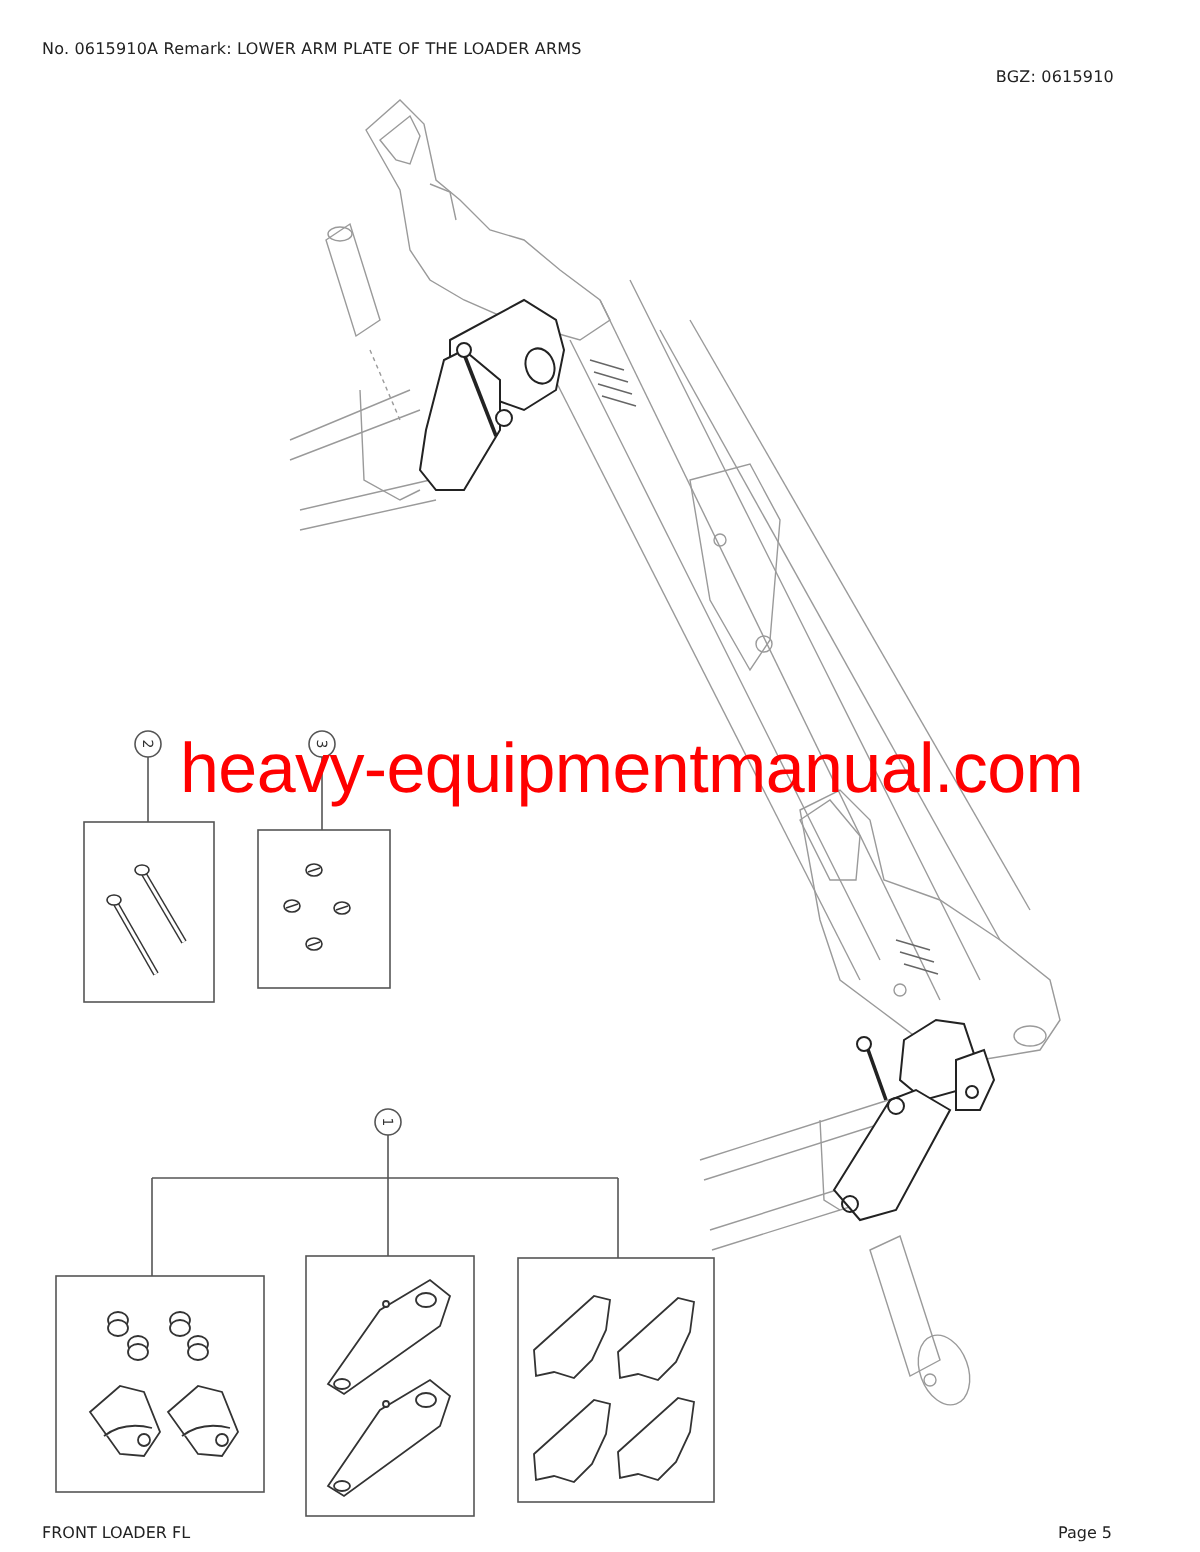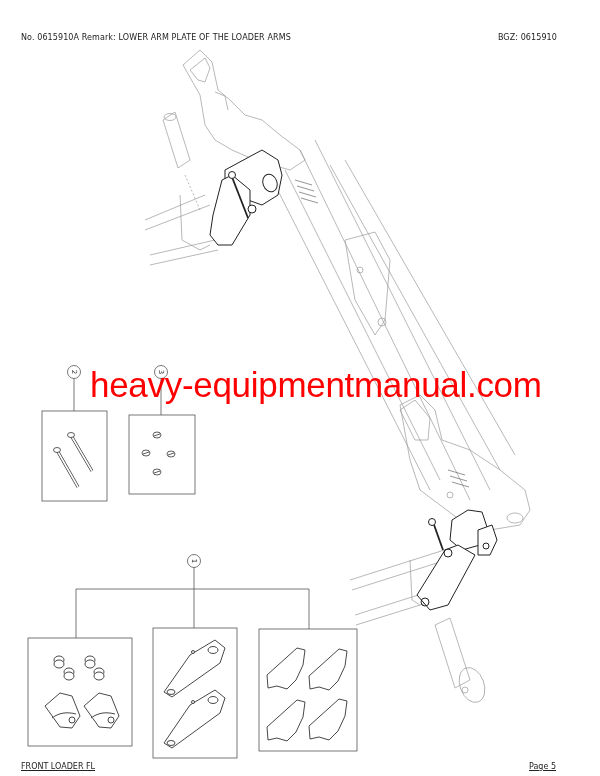--- a/index.html
+++ b/index.html
@@ -1,20 +1,20 @@
 <!DOCTYPE html>
 <html><head>
 <meta charset="utf-8">
 <style>
   html, body { margin: 0; padding: 0; background: #ffffff; }
   body { width: 600px; height: 776px; position: relative; overflow: hidden; font-family: "DejaVu Sans", sans-serif; }
-  .hdr { position: absolute; top: 33px; font-size: 8px; color: #222; letter-spacing: 0.1px; }
+  .hdr { position: absolute; top: 20px; font-size: 8px; color: #222; letter-spacing: 0.1px; }
   .hdr-left { left: 21px; }
-  .hdr-right { right: 43px; }
-  .ftr { position: absolute; top: 762px; font-size: 8px; color: #222; text-decoration: underline; }
+  .hdr-right { right: 43px; margin-top: 14px; }
+  .ftr { position: absolute; top: 762px; font-size: 8px; color: #222; }
   .ftr-left { left: 21px; }
   .ftr-right { right: 44px; }
   .watermark {
     position: absolute; left: 90px; top: 365px;
     font-family: "Liberation Sans", sans-serif; font-size: 35px; color: #ff0000;
     letter-spacing: -0.3px; white-space: nowrap;
   }
   svg.drawing { position: absolute; left: 0; top: 0; }
   .callout-num { font-family: "DejaVu Sans", sans-serif; font-size: 7px; fill: #333; }
 </style>

